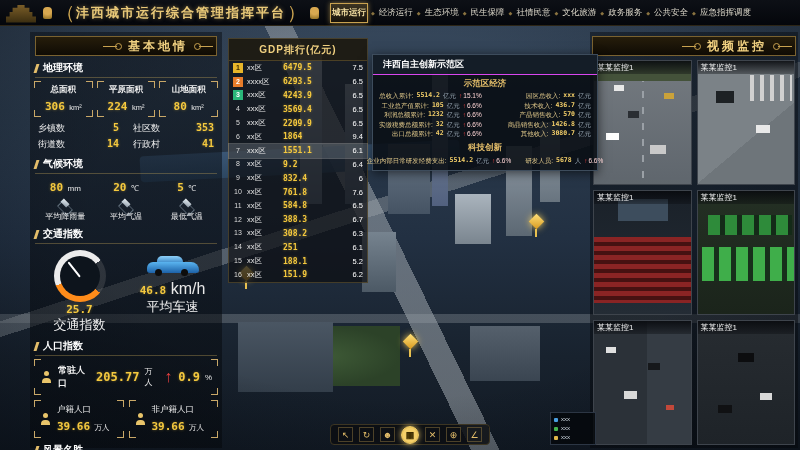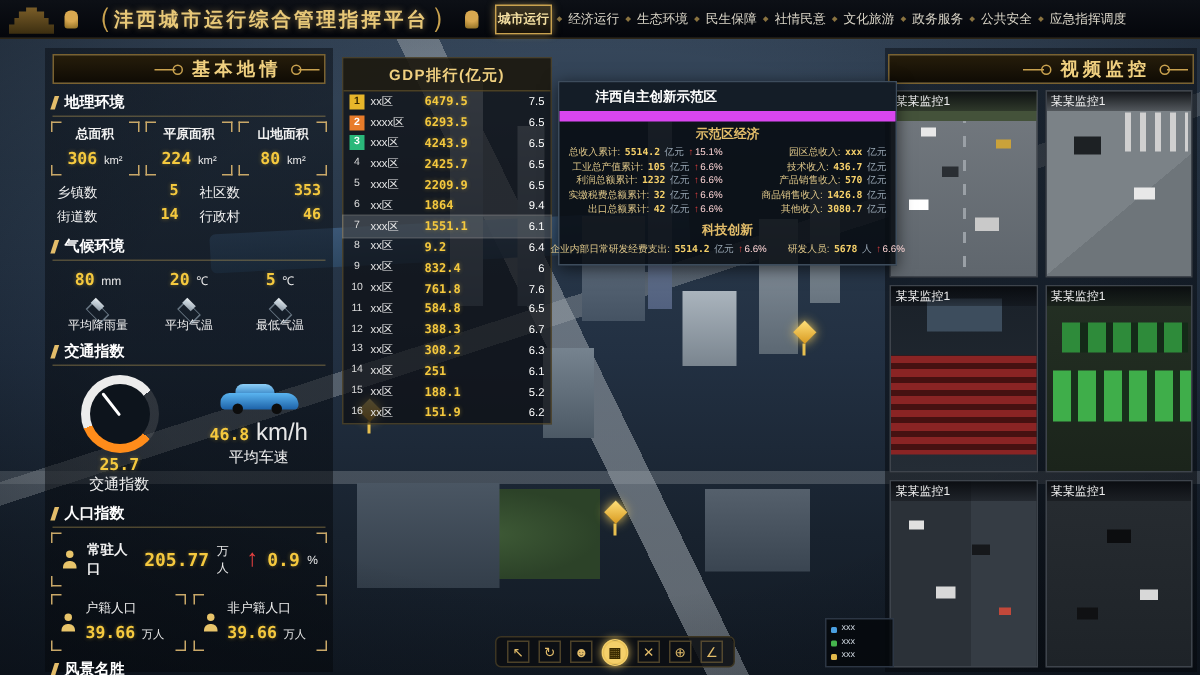--- a/index.html
+++ b/index.html
@@ -93,21 +93,21 @@
   .diam::after{content:"";position:absolute;left:1px;top:3px;width:12px;height:12px;transform:rotate(45deg) scaleY(.6);
     border:1px solid rgba(185,205,220,.5);}
   .traffic-row{display:flex;margin:2px 0 0;}
   .t-col{flex:1;text-align:center;}
   .gauge{width:52px;height:52px;margin:3px auto 1px;border-radius:50%;position:relative;
     background:conic-gradient(from 130deg,#ff8c1a 0 118deg,#ececec 118deg 282deg,rgba(130,130,130,.25) 282deg 360deg);}
   .gauge::before{content:"";position:absolute;inset:6px;border-radius:50%;background:#0d141c;}
   .gauge-needle{position:absolute;left:25px;top:8px;width:2px;height:19px;background:#fff;border-radius:1px;
     transform-origin:50% 100%;transform:rotate(-38deg);}
   .t-col .num{font-size:11px;}
-  .t-col .lbl{font-size:10px;}
+  .t-col .lbl{font-size:13px;}
   .car{position:relative;width:52px;height:22px;margin:8px auto 3px;}
   .car-body{position:absolute;bottom:4px;left:0;width:52px;height:11px;border-radius:6px 8px 3px 3px;
     background:linear-gradient(180deg,#5ab4f0,#1d62a8);}
   .car-top{position:absolute;bottom:13px;left:10px;width:26px;height:8px;border-radius:5px 6px 0 0;
     background:linear-gradient(180deg,#8ed0f8,#2e7ec2);}
   .car::after{content:"";position:absolute;bottom:1px;left:8px;width:7px;height:7px;border-radius:50%;
     background:#0d0d0d;box-shadow:26px 0 0 #0d0d0d;}
   .person{position:relative;width:13px;height:12px;flex:none;}
   .person::before{content:"";position:absolute;top:0;left:4px;width:5px;height:5px;background:#e8c46a;border-radius:50%;}
   .person::after{content:"";position:absolute;bottom:0;left:2px;width:9px;height:5px;background:#e8c46a;border-radius:4px 4px 0 0;}
@@ -131,22 +131,22 @@
     font-size:7px;flex:none;}
   .r1{background:#e8b62a;color:#3a2a00;font-weight:bold;}
   .r2{background:#e87c2a;color:#fff;font-weight:bold;}
   .r3{background:#2ab87a;color:#fff;font-weight:bold;}
   .gdp-name{color:#e8e8e8;width:36px;flex:none;}
   .gdp-value{flex:1;font-size:8px;}
   .gdp-rate{color:#fff;width:20px;text-align:right;flex:none;}
   
   .popup{position:absolute;left:372px;top:54px;width:226px;z-index:15;
     background:rgba(8,12,18,.88);border:1px solid #3d4c5c;box-shadow:0 2px 10px rgba(0,0,0,.6);}
-  .popup-title{font-size:9px;color:#fff;font-weight:bold;padding:3px 24px;
-    background:rgba(22,32,42,.85);border-bottom:7px solid #d946ef;}
+  .popup-title{font-size:9px;color:#fff;font-weight:bold;padding:3px 10px;
+    background:rgba(22,32,42,.85);border-bottom:1px solid #d946ef;}
   .popup-sec-title{text-align:center;color:#e3bd6a;font-size:8.5px;font-weight:bold;margin:3px 0 1px;}
   .popup-cols{display:flex;padding:0 2px;}
   .popup-col{flex:1;}
   .stat-line{display:flex;align-items:center;justify-content:flex-end;font-size:6.5px;
     line-height:9.5px;padding:0 4px;gap:3px;white-space:nowrap;}
   .stat-label{color:#e0c88a;flex:1;text-align:right;overflow:hidden;}
   .stat-value{font-family:"DejaVu Sans Mono",monospace;font-weight:bold;color:#f5d06a;}
   .stat-unit{color:#9aa8b5;}
   .stat-trend{color:#ffd6d6;}
   .innov-line{display:flex;justify-content:center;gap:14px;padding:1px 4px 5px;}
@@ -285,21 +285,21 @@
       <div class="count-row">
         <span class="lbl">社区数</span>
         <span class="num">353</span>
         </div>
       <div class="count-row">
         <span class="lbl">街道数</span>
         <span class="num">14</span>
         </div>
       <div class="count-row">
         <span class="lbl">行政村</span>
-        <span class="num">46</span>
+        <span class="num">41</span>
         </div>
     </div>
 
     <div class="section-title">气候环境</div>
     <div class="climate-grid">
       <div class="climate-item">
         <span class="num">80</span>
         <span class="unit">mm</span>
         <div class="diam"></div>
         <div class="lbl">平均降雨量</div>
@@ -386,21 +386,21 @@
       </div>
     <div class="gdp-row">
         <span class="gdp-rank r3">3</span>
         <span class="gdp-name">xxx区</span>
         <span class="gdp-value num">4243.9</span>
         <span class="gdp-rate">6.5</span>
       </div>
     <div class="gdp-row">
         <span class="gdp-rank">4</span>
         <span class="gdp-name">xxx区</span>
-        <span class="gdp-value num">2425.7</span>
+        <span class="gdp-value num">3569.4</span>
         <span class="gdp-rate">6.5</span>
       </div>
     <div class="gdp-row">
         <span class="gdp-rank">5</span>
         <span class="gdp-name">xxx区</span>
         <span class="gdp-value num">2209.9</span>
         <span class="gdp-rate">6.5</span>
       </div>
     <div class="gdp-row">
         <span class="gdp-rank">6</span>

